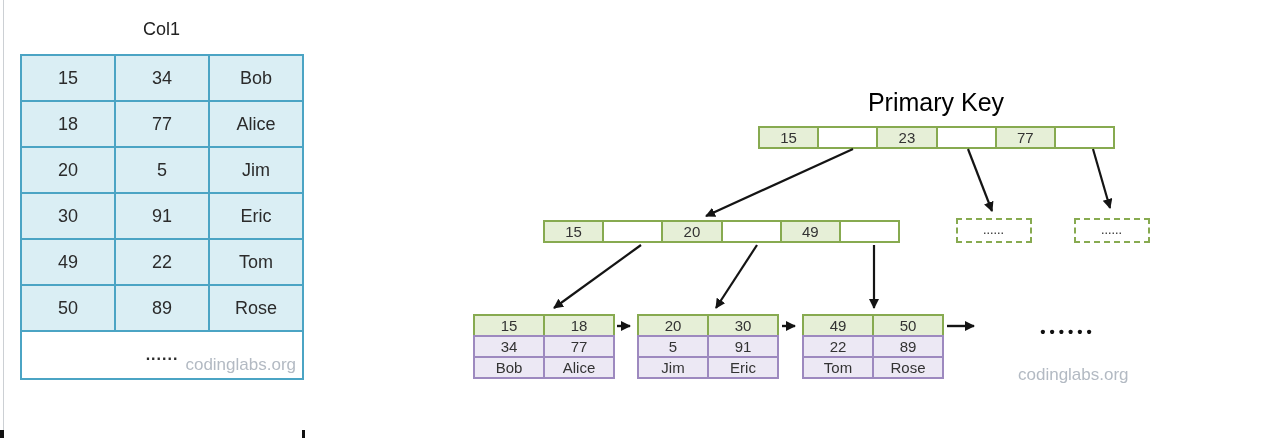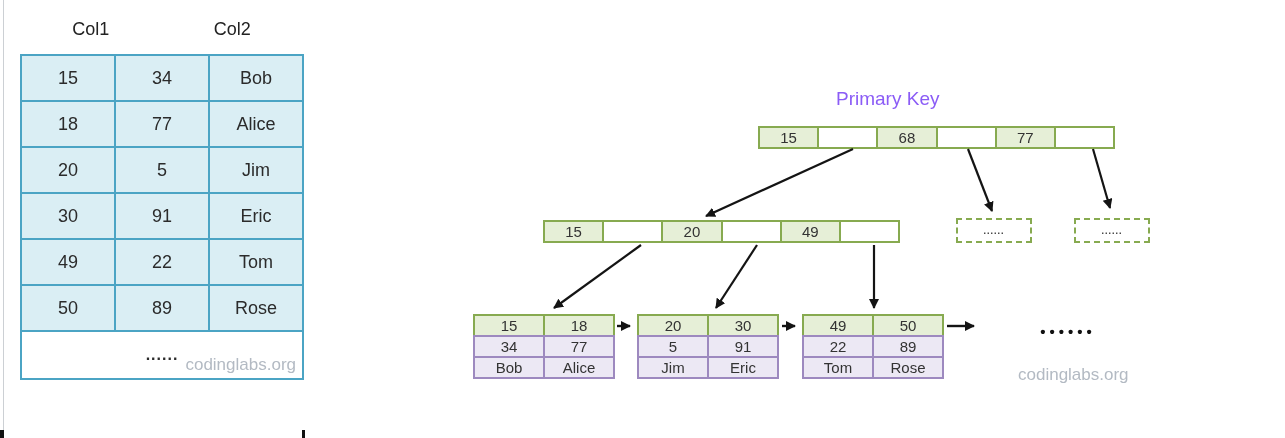--- a/index.html
+++ b/index.html
@@ -54,21 +54,21 @@
   }
   .tbl-watermark{
     position:absolute;right:6px;bottom:3px;
     font-size:17px;font-weight:normal;letter-spacing:0;
     color:var(--watermark);
   }
 
   
   .tree-title{
     position:absolute;left:836px;top:88px;width:200px;
-    text-align:left;font-size:19px;color:#8b5cf6;
+    text-align:center;font-size:25px;color:#000000;
   }
   .node{position:absolute;display:flex;height:23px;}
   .cell{
     flex:1;
     border:2px solid var(--green-border);
     background:var(--green-fill);
     display:flex;align-items:center;justify-content:center;
     font-size:15px;color:#333;
   }
   .cell + .cell{margin-left:-2px;}
@@ -110,21 +110,20 @@
 <body>
 
 <div class="screen">
 
   <div class="v-edge"></div>
   <div class="tick tick-bl"></div>
   <div class="tick tick-mid"></div>
 
   <div class="tbl-headers">
     <span>Col1</span>
-    <span>Col2</span>
   </div>
 
   <table class="db-table">
     <tbody>
         <tr>
       <td>15</td>
       <td>34</td>
       <td>Bob</td>
     </tr>
     <tr>
@@ -159,21 +158,21 @@
       </td>
     </tr>
   </tbody>
     </table>
 
   <div class="tree-title">Primary Key</div>
 
   <div class="node node-root">
     <div class="cell key">15</div>
     <div class="cell ptr"></div>
-    <div class="cell key">68</div>
+    <div class="cell key">23</div>
     <div class="cell ptr"></div>
     <div class="cell key">77</div>
     <div class="cell ptr"></div>
   </div>
 
   <div class="node node-internal">
     <div class="cell key">15</div>
     <div class="cell ptr"></div>
     <div class="cell key">20</div>
     <div class="cell ptr"></div>

